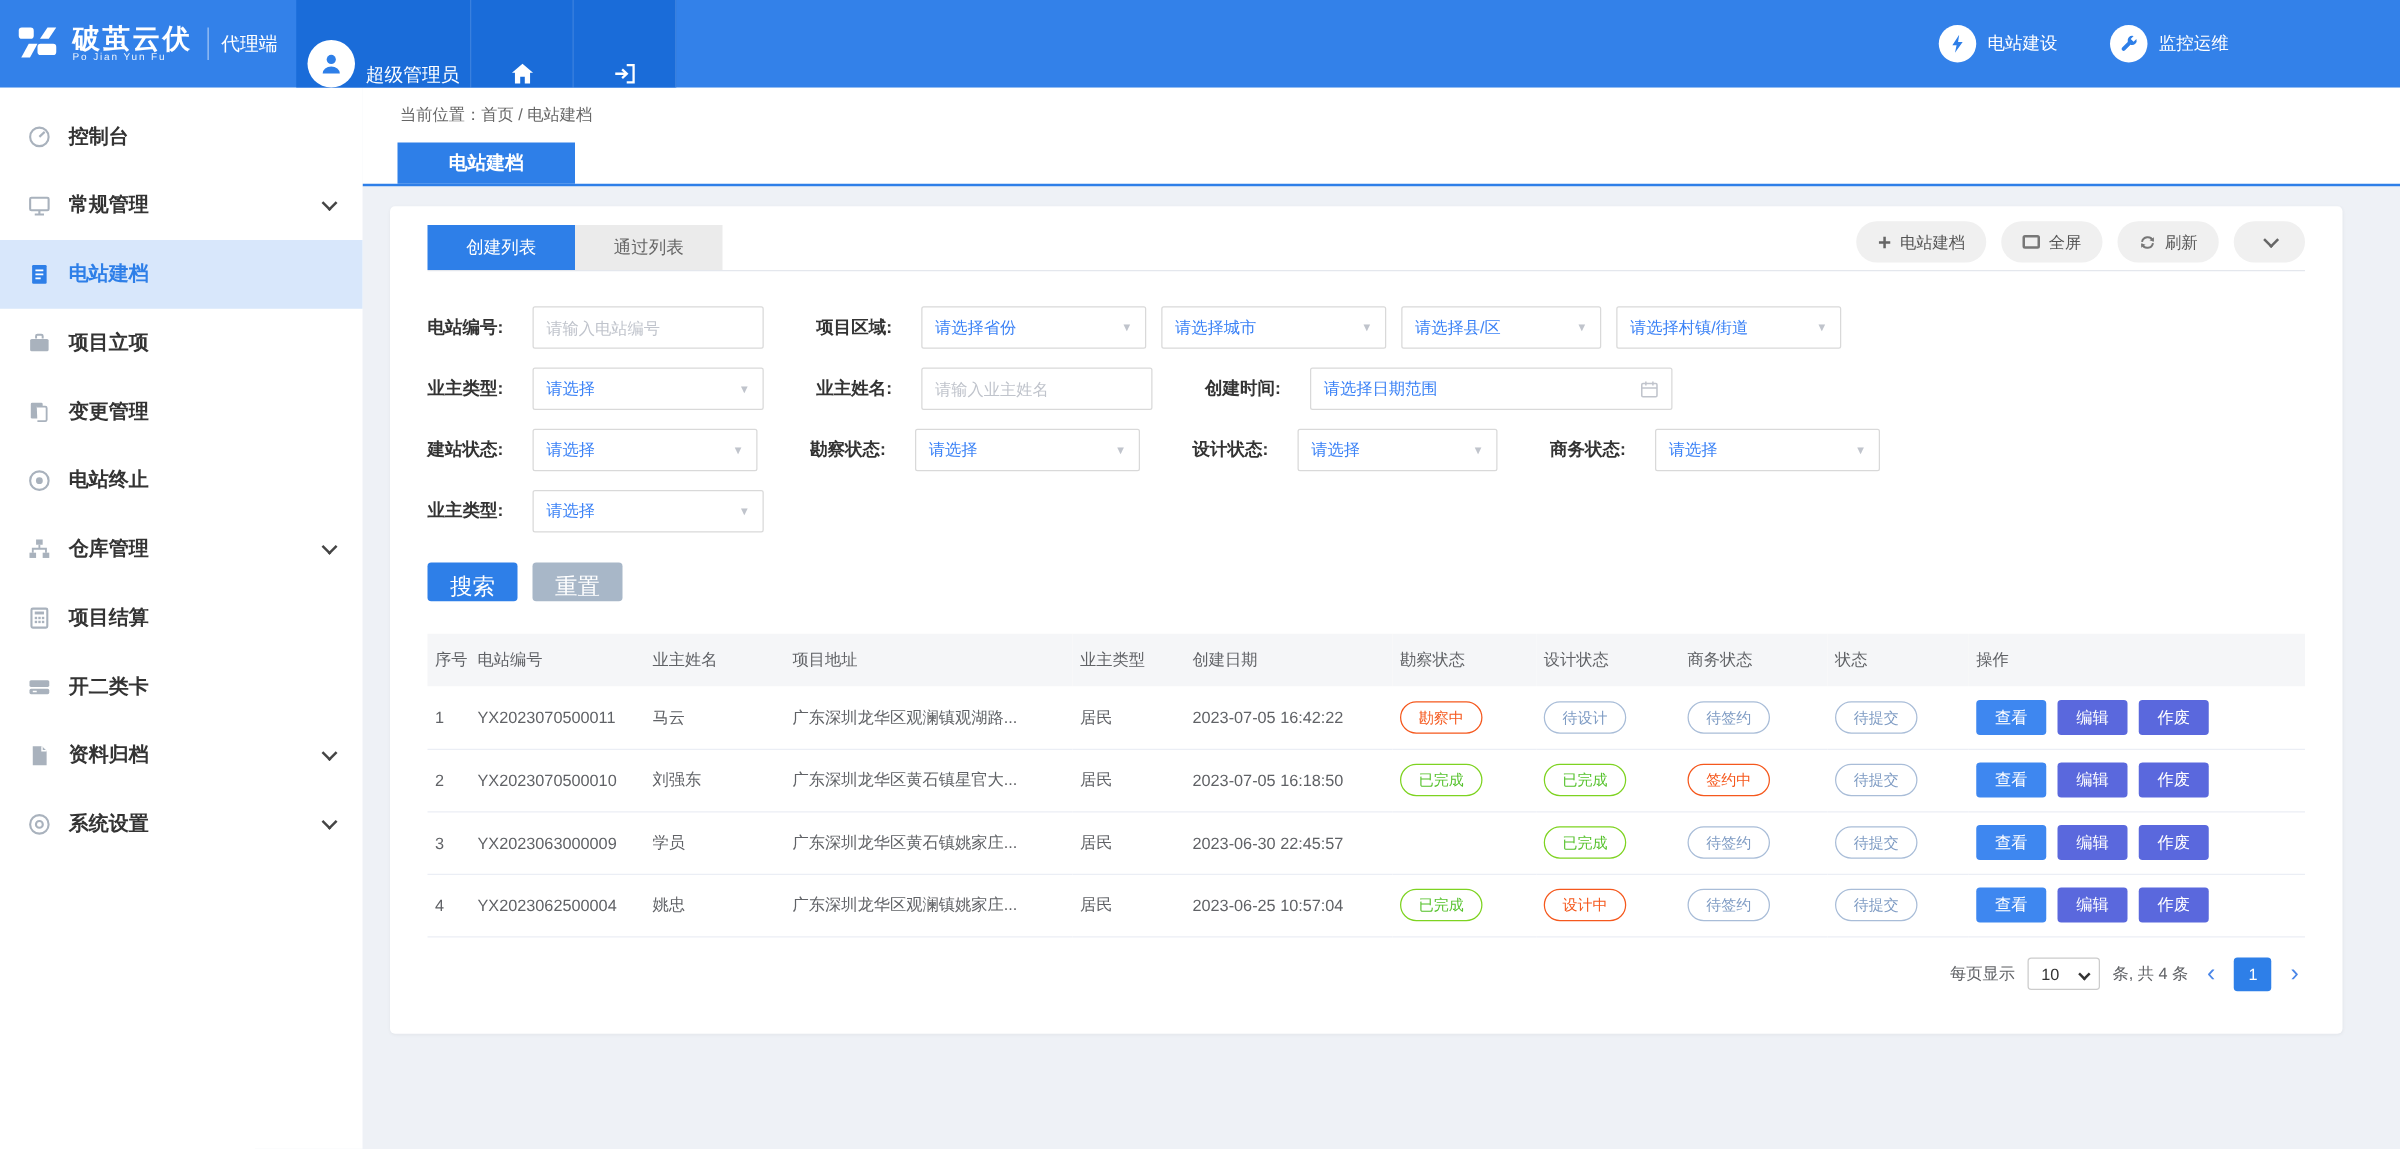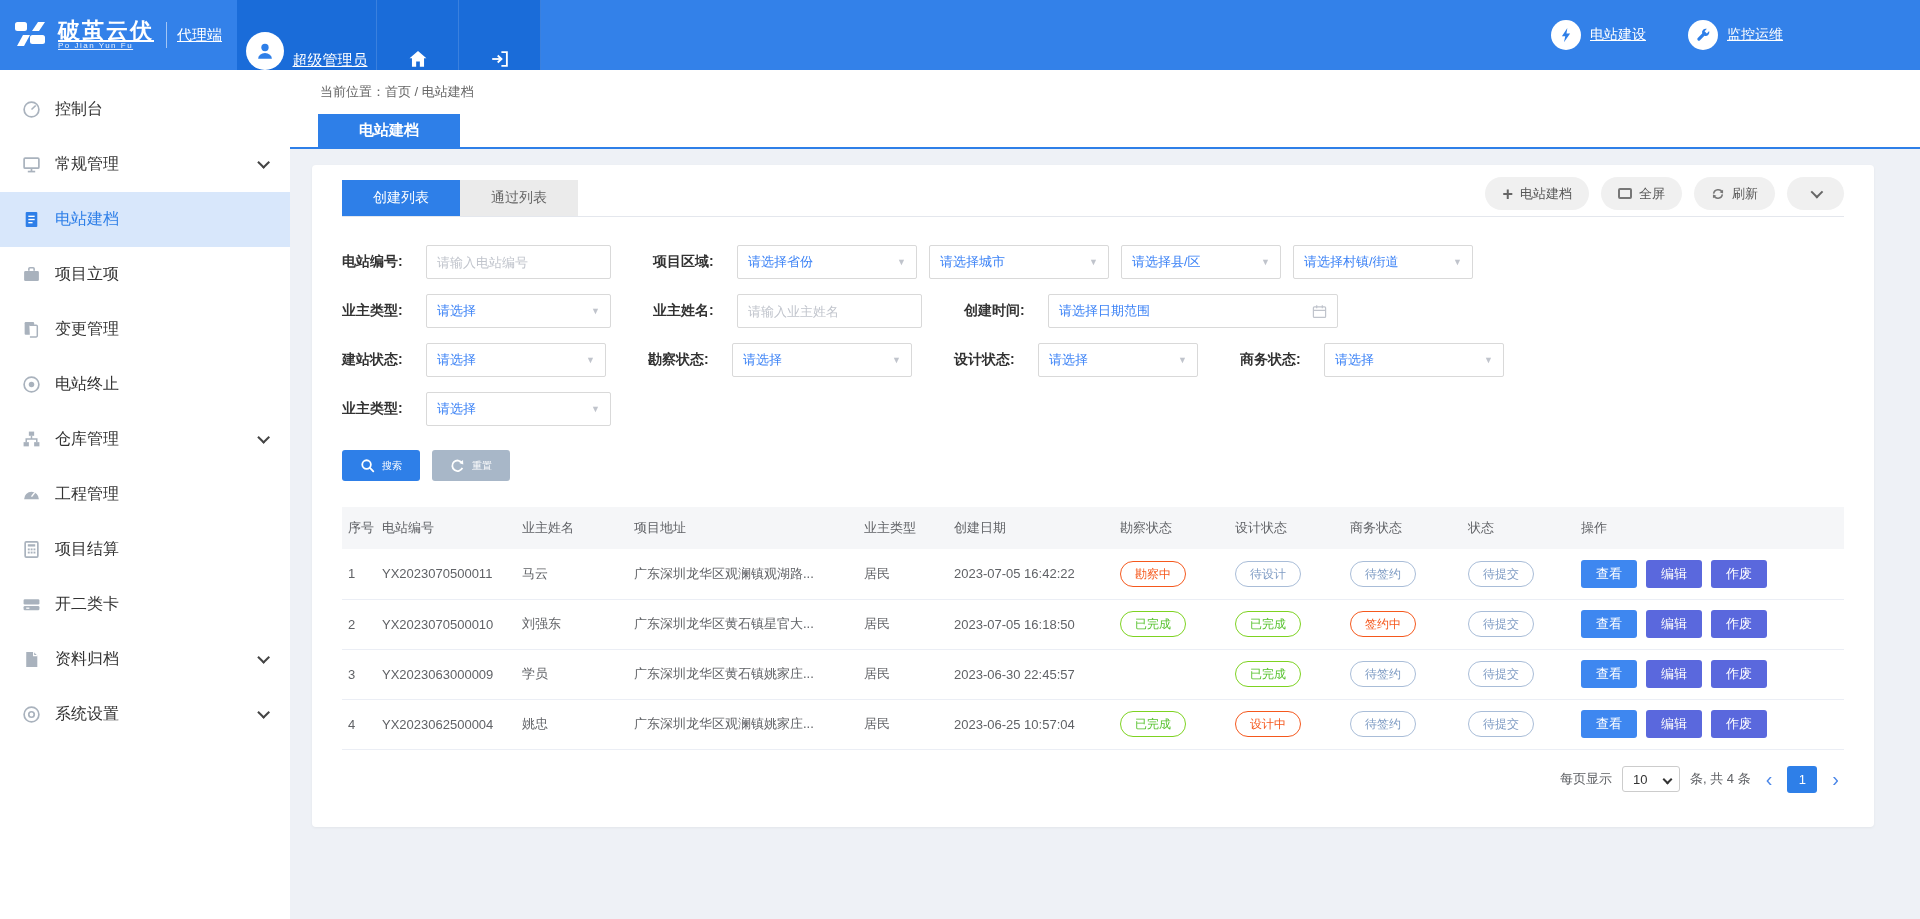--- a/index.html
+++ b/index.html
@@ -1,21 +1,21 @@
 <!DOCTYPE html>
 <html><head>
 <meta charset="utf-8">
 <style>
   * { margin:0; padding:0; box-sizing:border-box; }
   html,body { width:1920px; height:919px; overflow:hidden;
     font-family:"Liberation Sans","DejaVu Sans",sans-serif; background:#eef1f6; }
 
   
   .top-header { position:absolute; top:0; left:0; width:1920px; height:70px;
-    background:#3381e9; display:flex; align-items:stretch; z-index:20; color:#fff;text-decoration:underline; }
+    background:#3381e9; display:flex; align-items:stretch; z-index:20; color:#fff; }
   .brand { display:flex; align-items:center; padding-left:14px; width:237px; flex:0 0 237px; }
   .brand-logo { width:34px; height:32px; margin-right:10px; flex:0 0 auto; }
   .brand-text { line-height:1.05; }
   .brand-name { font-size:22px; font-weight:bold; letter-spacing:2px; white-space:nowrap; }
   .brand-sub { font-size:8px; letter-spacing:1.5px; opacity:.9; white-space:nowrap; }
   .brand-divider { width:1px; height:26px; background:rgba(255,255,255,.55); margin:0 10px 0 12px; }
   .brand-portal { font-size:15px; white-space:nowrap; }
   .header-dark { display:flex; align-items:stretch; background:#1a6cd9; }
   .seg { display:flex; align-items:flex-end; justify-content:center; border-right:1px solid rgba(255,255,255,.14); cursor:pointer; }
   .seg-user { width:140px; gap:9px; }
@@ -24,21 +24,21 @@
   .avatar { width:38px; height:38px; border-radius:50%; background:#fff; display:flex; align-items:center; justify-content:center; }
   .seg-user-name { font-size:15px; }
   .header-right { margin-left:auto; display:flex; align-items:center; gap:42px; padding-right:137px; }
   .hr-item { display:flex; align-items:center; gap:9px; font-size:14px; cursor:pointer; white-space:nowrap; }
   .circle-icon { width:30px; height:30px; border-radius:50%; background:#fff; display:flex; align-items:center; justify-content:center; }
 
   
   .sidebar { position:absolute; top:70px; left:0; width:290px; bottom:0; background:#fff; z-index:10; padding-top:12px; }
   .side-item { height:55px; display:flex; align-items:center; padding:0 24px 0 18px; cursor:pointer; }
   .side-icon { width:26px; display:flex; justify-content:center; color:#a9b2bd; flex:0 0 26px; }
-  .side-label { margin-left:11px; font-size:16px; font-weight:normal; color:#333; white-space:nowrap; }
+  .side-label { margin-left:11px; font-size:16px; font-weight:bold; color:#333; white-space:nowrap; }
   .side-item.active { background:#d8e7fb; }
   .side-item.active .side-label { color:#2e7fe8; }
   .side-item.active .side-icon { color:#2e7fe8; }
   .chev { margin-left:auto; width:9px; height:9px; border-right:2px solid #444; border-bottom:2px solid #444;
     transform:rotate(45deg) translateY(-3px); }
 
   
   .main { position:absolute; top:70px; left:290px; right:0; bottom:0; background:#eef1f6; }
   .white-head { background:#fff; }
   .crumb-bar { padding:13px 0 0 30px; font-size:13px; color:#666; }
@@ -74,22 +74,22 @@
     font-size:13px; color:#333; outline:none; font-family:inherit; }
   .f-input::placeholder { color:#c0c4cc; }
   .f-select { width:185px; height:34px; border:1px solid #d9d9d9; border-radius:2px; background:#fff;
     display:flex; align-items:center; justify-content:space-between; padding:0 10px; cursor:pointer; }
   .f-select .ph { font-size:13px; color:#3b82f6; }
   .caret { font-size:9px; color:#c0c4cc; }
   .sel-w180 { width:180px; } .sel-w160 { width:160px; }
   .sel-m { margin-right:12px; }
   .f-date { width:290px; }
   .btn-row { display:flex; gap:12px; margin-top:24px; }
-  .btn { height:31px; border:none; border-radius:3px; color:#fff; font-size:10px; padding:0 18px;
-    display:flex; align-items:center; gap:7px; cursor:pointer; font-family:inherit; }
+  .btn { height:31px; border:none; border-radius:3px; color:#fff; font-size:18px; padding:0 18px;
+    display:flex; align-items:center; gap:7px; cursor:pointer; font-family:inherit;flex-direction:column; }
   .btn-search { background:#2e7fe8; }
   .btn-reset { background:#a8b7c8; }
 
   
   .grid { width:100%; border-collapse:collapse; margin-top:26px; table-layout:fixed; }
   .grid thead th { background:#f5f6f8; height:42px; font-size:13px; color:#606266; font-weight:normal;
     text-align:left; padding:0 6px; white-space:nowrap; }
   .grid tbody td { height:50px; border-bottom:1px solid #ebeef5; font-size:13px; color:#606266;
     padding:0 6px; white-space:nowrap; overflow:hidden; text-overflow:ellipsis; }
   .pill { display:inline-block; min-width:66px; padding:6px 10px; border-radius:14px; font-size:12px;
@@ -243,29 +243,20 @@
     <span class="side-icon">
       <svg width="19" height="19" viewBox="0 0 18 18">
           <rect x="6.5" y="1.5" width="5" height="4" fill="currentColor"></rect>
           <rect x="1.5" y="11.5" width="5" height="4" fill="currentColor"></rect>
           <rect x="11.5" y="11.5" width="5" height="4" fill="currentColor"></rect>
           <path d="M9 5.5 V8.5 M4 11.5 V8.5 H14 V11.5" fill="none" stroke="currentColor" stroke-width="1.4"></path>
         </svg>
     </span>
     <span class="side-label">仓库管理</span>
     <span class="chev"></span>
-  </div>
-  <div class="side-item">
-    <span class="side-icon">
-      <svg width="19" height="19" viewBox="0 0 18 18">
-          <path d="M2 13.5 a7 7 0 0 1 14 0 Z" fill="currentColor"></path>
-          <line x1="9" y1="11" x2="12.2" y2="7" stroke="#fff" stroke-width="1.4"></line>
-        </svg>
-    </span>
-    <span class="side-label">工程管理</span>
   </div>
   <div class="side-item">
     <span class="side-icon">
       <svg width="19" height="19" viewBox="0 0 18 18">
           <rect x="3" y="1.8" width="12" height="14.4" rx="1" fill="none" stroke="currentColor" stroke-width="1.6"></rect>
           <rect x="5.5" y="4" width="7" height="2.2" fill="currentColor"></rect>
           <g fill="currentColor">
             <rect x="5.5" y="8" width="1.8" height="1.8"></rect>
             <rect x="8.2" y="8" width="1.8" height="1.8"></rect>
             <rect x="10.9" y="8" width="1.8" height="1.8"></rect>

